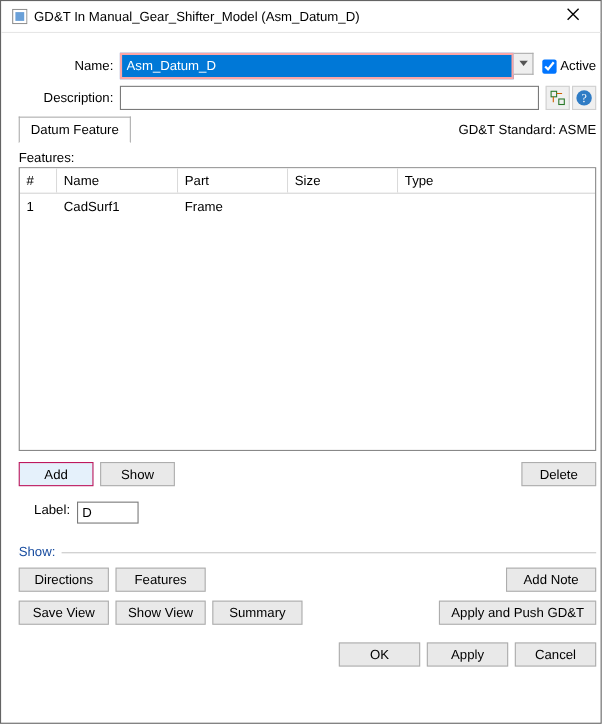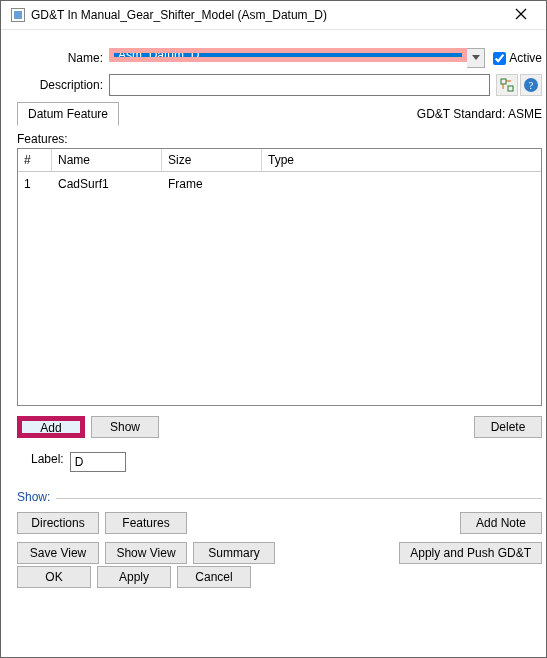--- a/index.html
+++ b/index.html
@@ -4,21 +4,21 @@
   <style>
     * { box-sizing: border-box; margin: 0; padding: 0; }
     body { font-family: "Segoe UI", Tahoma, sans-serif; font-size: 12px; background: #fff; color: #000; width: 547px; height: 658px; border: 1px solid #646464; overflow: hidden; }
     .titlebar { display: flex; align-items: center; padding: 6px 10px; border-bottom: 1px solid #e6e6e6; }
     .titlebar .app-icon { width: 14px; height: 14px; margin-right: 6px; flex-shrink: 0; }
     .titlebar-title { flex: 1; font-size: 12px; }
     .titlebar-close { width: 30px; text-align: center; cursor: default; font-size: 16px; line-height: 1; }
     .content { padding: 18px 4px 10px 16px; }
     .row { display: flex; align-items: center; margin-bottom: 6px; }
     .lbl { width: 92px; text-align: right; padding-right: 6px; }
-    .name-input { flex: 1; height: 14px; border: 5px solid #fca5a5; background: #0078d7; color: #fff; padding: 0 4px; font-family: inherit; font-size: 12px; outline: none; }
+    .name-input { flex: 1; height: 24px; border: 2px solid #fca5a5; background: #0078d7; color: #fff; padding: 0 4px; font-family: inherit; font-size: 12px; outline: none; }
     .combo-wrap { position: relative; flex: 1; display: flex; }
     .combo-arrow { width: 18px; height: 20px; border: 1px solid #adadad; border-left: none; display: flex; align-items: center; justify-content: center; background: #efefef; }
     .chk { margin-left: 8px; display: flex; align-items: center; }
     .chk input { margin-right: 3px; }
     .desc-input { flex: 1; height: 22px; border: 1px solid #7a7a7a; padding: 0 4px; font-family: inherit; font-size: 12px; }
     .tool-btns { margin-left: 6px; display: flex; gap: 2px; }
     .tool-btn { width: 22px; height: 22px; border: 1px solid #d0d0d0; background: #f0f0f0; display: flex; align-items: center; justify-content: center; cursor: default; }
     .tabs-row { display: flex; align-items: center; margin-top: 2px; }
     .tabs { display: flex; }
     .tab { padding: 4px 10px; border: 1px solid #adadad; background: #f0f0f0; cursor: default; position: relative; }
@@ -37,31 +37,31 @@
     .col-type { flex: 1; border-right: none; }
     .grid-row { display: flex; padding: 2px 0; }
     .gc { padding: 3px 6px; }
     .grid-row .col-num { width: 34px; }
     .grid-row .col-name { width: 110px; }
     .grid-row .col-part { width: 100px; }
     .grid-row .col-size { width: 100px; }
     .grid-row .col-type { flex: 1; }
     .btn-row { display: flex; margin-top: 10px; gap: 6px; }
     .btn { height: 22px; border: 1px solid #adadad; background: #e9e9e9; font-family: inherit; font-size: 12px; padding: 0 14px; cursor: default; min-width: 68px; }
-    .btn.focus { border: 5px solid #be185d; background: #e5f1fb; text-align: center; }
+    .btn.focus { border: 1px solid #be185d; background: #e5f1fb; text-align: center; }
     .spacer { flex: 1; }
     .label-row { display: flex; align-items: flex-start; margin-top: 14px; }
     .label-lbl { margin-left: 14px; margin-right: 6px; }
     .label-input { width: 56px; height: 20px; border: 1px solid #7a7a7a; padding: 0 4px; font-family: inherit; font-size: 12px; }
     .show-section { margin-top: 18px; position: relative; }
     .show-title { color: #1a4ea0; position: relative; display: inline-block; background: #fff; padding-right: 6px; z-index: 2; }
     .show-line { position: absolute; left: 0; right: 0; top: 8px; height: 1px; background: #c8c8c8; }
     .show-row { display: flex; gap: 6px; margin-top: 8px; }
     .show-btn { height: 22px; min-width: 82px; border: 1px solid #adadad; background: #e9e9e9; font-family: inherit; font-size: 12px; padding: 0 10px; cursor: default; }
-    .footer { display: flex; justify-content: flex-start; gap: 6px; margin-top: 2px; }
+    .footer { display: flex; justify-content: flex-end; gap: 6px; margin-top: 16px; }
     .footer .btn { min-width: 74px; }
   </style>
 </head>
 <body>
 
 <div class="titlebar">
   <span class="app-icon">
     <svg width="14" height="14" viewBox="0 0 14 14">
         <rect x="0.5" y="0.5" width="13" height="13" fill="#fff" stroke="#888"></rect>
         <rect x="3" y="3" width="8" height="8" fill="#6aa0d8"></rect>
@@ -120,20 +120,21 @@
     </div>
     <span class="std-text">GD&amp;T Standard: ASME</span>
   </div>
 
   <div class="features-section">
     <div class="features-caption">Features:</div>
     <div class="grid-wrap">
       <div class="grid-header">
         <div class="gh col-num">#</div>
         <div class="gh col-name">Name</div>
+        <div class="gh col-part">Part</div>
         <div class="gh col-size">Size</div>
         <div class="gh col-type">Type</div>
       </div>
       <div class="grid-row">
         <div class="gc col-num">1</div>
         <div class="gc col-name">CadSurf1</div>
         <div class="gc col-part">Frame</div>
         <div class="gc col-size"></div>
         <div class="gc col-type"></div>
       </div>

